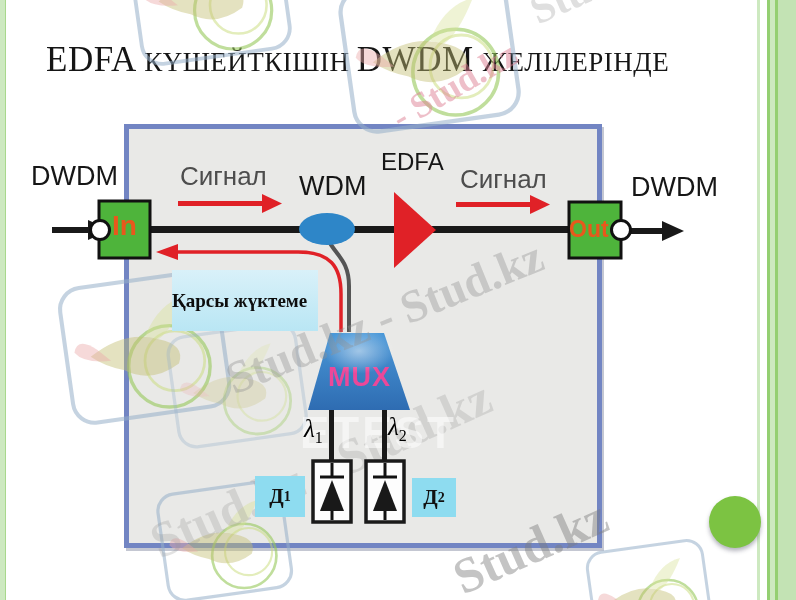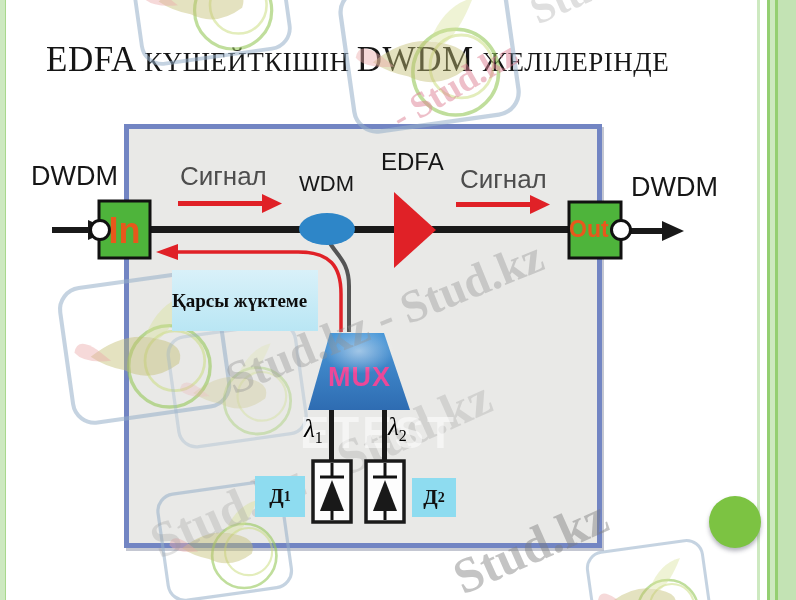--- a/index.html
+++ b/index.html
@@ -44,25 +44,25 @@
   .wm-etest{left:300px;top:408px;font-size:44px;font-weight:bold;letter-spacing:3px;
     font-family:"Liberation Sans",sans-serif;color:rgba(255,255,255,.55)}
   .logo{position:absolute;pointer-events:none}
   .white-blob{left:323px;top:328px;width:72px;height:46px;border-radius:50%;
     background:radial-gradient(ellipse at center,rgba(255,255,255,.5),rgba(255,255,255,0) 70%)}
 
   
   .lbl{position:absolute;color:#161616;white-space:nowrap}
   .dwdm-left{left:31px;top:161px;font-size:27px}
   .signal-left{left:180px;top:161px;font-size:26px;color:var(--signal-gray)}
-  .wdm-lbl{left:299px;top:171px;font-size:22px}
+  .wdm-lbl{left:299px;top:171px;font-size:27px}
   .edfa-lbl{left:381px;top:148px;font-size:24px}
   .signal-right{left:460px;top:164px;font-size:26px;color:var(--signal-gray)}
   .dwdm-right{left:631px;top:172px;font-size:27px}
-  .in-lbl{left:99px;top:210px;width:51px;text-align:center;font-size:36px;font-weight:bold;color:var(--label-orange)}
+  .in-lbl{left:99px;top:210px;width:51px;text-align:center;font-size:28px;font-weight:bold;color:var(--label-orange)}
   .out-lbl{left:569px;top:216px;width:52px;font-size:23px;font-weight:bold;color:var(--label-orange)}
   .mux-lbl{left:328px;top:362px;width:58px;text-align:center;font-size:27px;font-weight:bold;color:#ec4899;letter-spacing:1px}
   .lambda{font-family:Liberation Serif, serif;font-style:italic;font-size:25px;color:#000000}
   .lambda sub{font-size:16px;font-style:normal}
   .lambda1{left:304px;top:415px}
   .lambda2{left:388px;top:413px}
 
   
   .karsy-box{left:172px;top:270px;width:146px;height:61px;display:flex;align-items:center;justify-content:flex-start;
     background:linear-gradient(to bottom,#d9f1f9,var(--karsy-box));}

